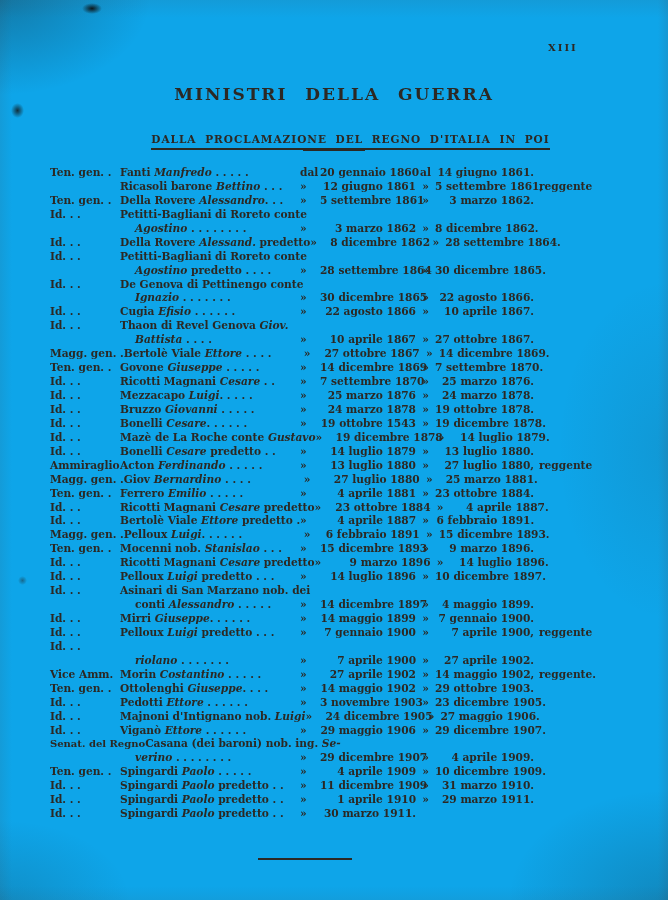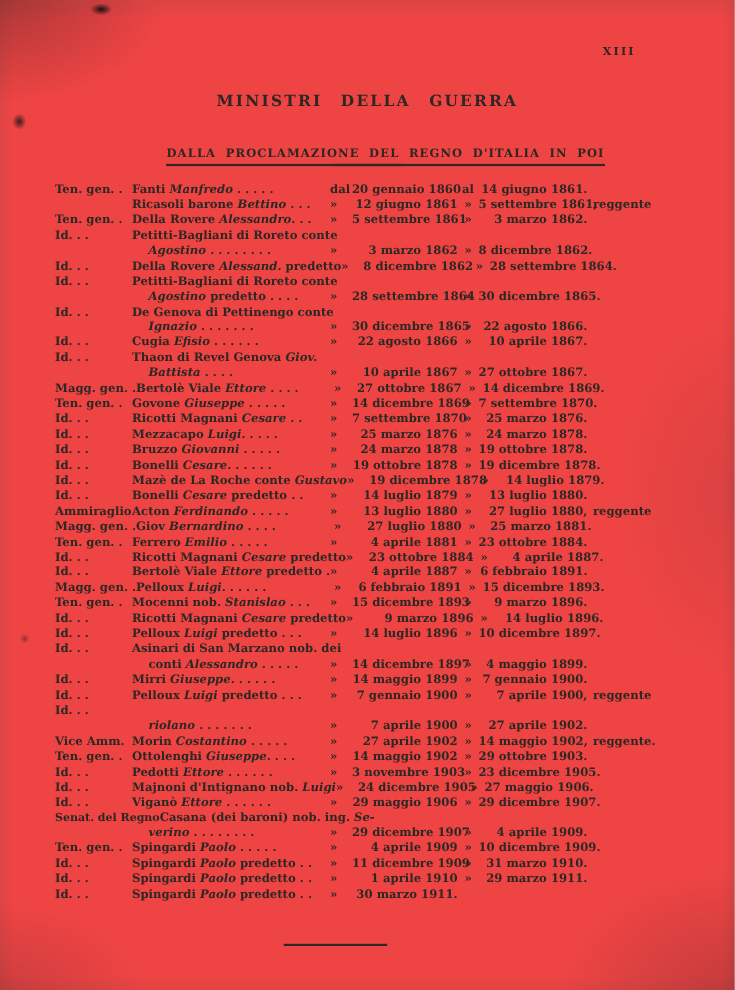--- a/index.html
+++ b/index.html
@@ -2,21 +2,21 @@
 <html><head>
 <meta charset="utf-8">
 <style>
   html,body { margin:0; padding:0; background:#e8e8e6; }
   .page {
     position:relative;
     width:668px; height:900px;
     margin:0 auto;
     overflow:hidden;
     color:#2c2823;
-    background:#ef4444;
+    background:#0ea5e9;
     font-family:"DejaVu Serif","Liberation Serif",serif;
     font-weight:700;
   }
   .vignette {
     position:absolute; inset:0; pointer-events:none;
     background:
       radial-gradient(150px 95px at 0% 0%, rgba(25,25,25,.30), rgba(25,25,25,0)),
       radial-gradient(110px 170px at 100% 50%, rgba(40,40,40,.10), rgba(40,40,40,0)),
       radial-gradient(160px 110px at 100% 100%, rgba(25,25,25,.20), rgba(25,25,25,0)),
       radial-gradient(130px 80px at 0% 100%, rgba(25,25,25,.16), rgba(25,25,25,0)),
@@ -32,21 +32,21 @@
     background:radial-gradient(closest-side, rgba(18,18,18,.80), rgba(18,18,18,0)); }
   .blob3 { top:576px; left:18px; width:9px; height:9px;
     background:radial-gradient(closest-side, rgba(30,30,30,.45), rgba(30,30,30,0)); }
 
   .pagenum {
     position:absolute; top:42px; left:548px;
     font-size:10px; letter-spacing:2px;
   }
   .title {
     margin:0; position:absolute; top:84px; left:0; right:0;
-    text-align:center; font-size:14px; font-weight:700;
+    text-align:center; font-size:17px; font-weight:700;
     letter-spacing:2px; word-spacing:10px;
   }
   .subtitle-wrap {
     position:absolute; top:128px; left:0; right:0; text-align:center;margin-left:33px;
   }
   .subtitle {
     display:inline-block;
     font-size:10.5px; letter-spacing:1px; word-spacing:4px;
     border-bottom:2px solid #2c2823; padding-bottom:3px;
   }
@@ -292,21 +292,21 @@
           <span class="m2">»</span>
           <span class="d2">19 ottobre 1878.</span>
           <span class="sfx"></span>
         </span>
       </div>
       <div class="row">
         <span class="rank">Id. . .</span>
         <span class="name"><span>Bonelli </span><i>Cesare</i><span>. . . . . .</span></span>
         <span class="dates">
           <span class="m1">»</span>
-          <span class="d1">19 ottobre 1878</span>
+          <span class="d1">19 ottobre 1543</span>
           <span class="m2">»</span>
           <span class="d2">19 dicembre 1878.</span>
           <span class="sfx"></span>
         </span>
       </div>
       <div class="row">
         <span class="rank">Id. . .</span>
         <span class="name"><span>Mazè de La Roche conte </span><i>Gustavo</i><span></span></span>
         <span class="dates">
           <span class="m1">»</span>

